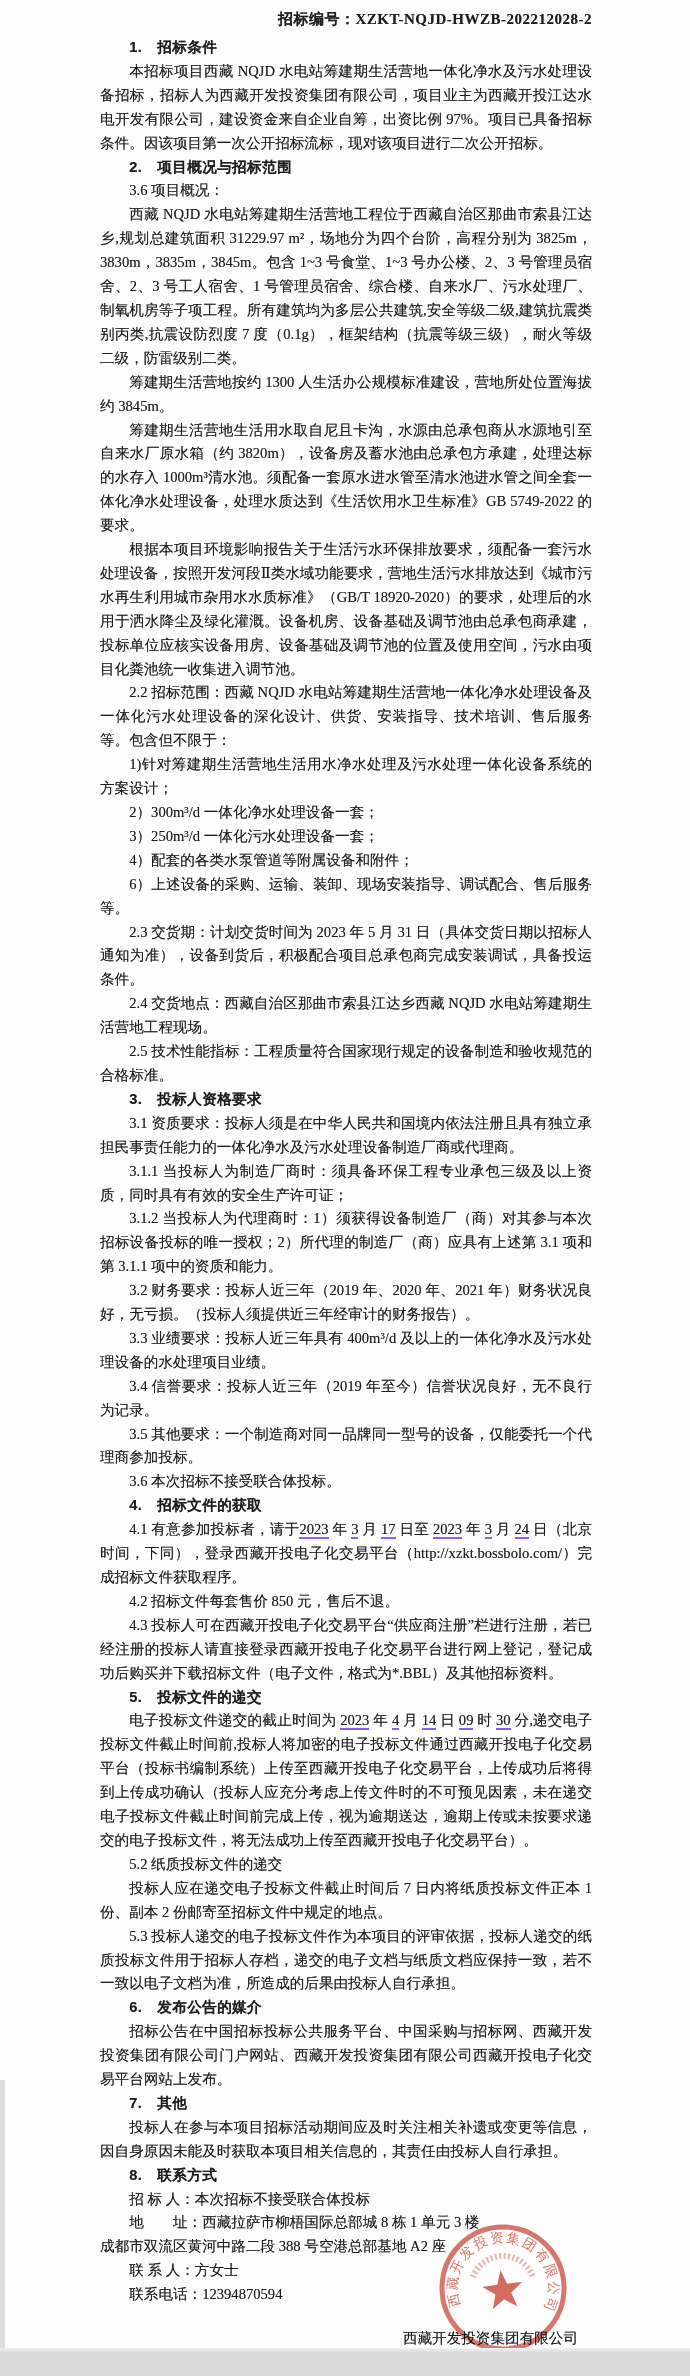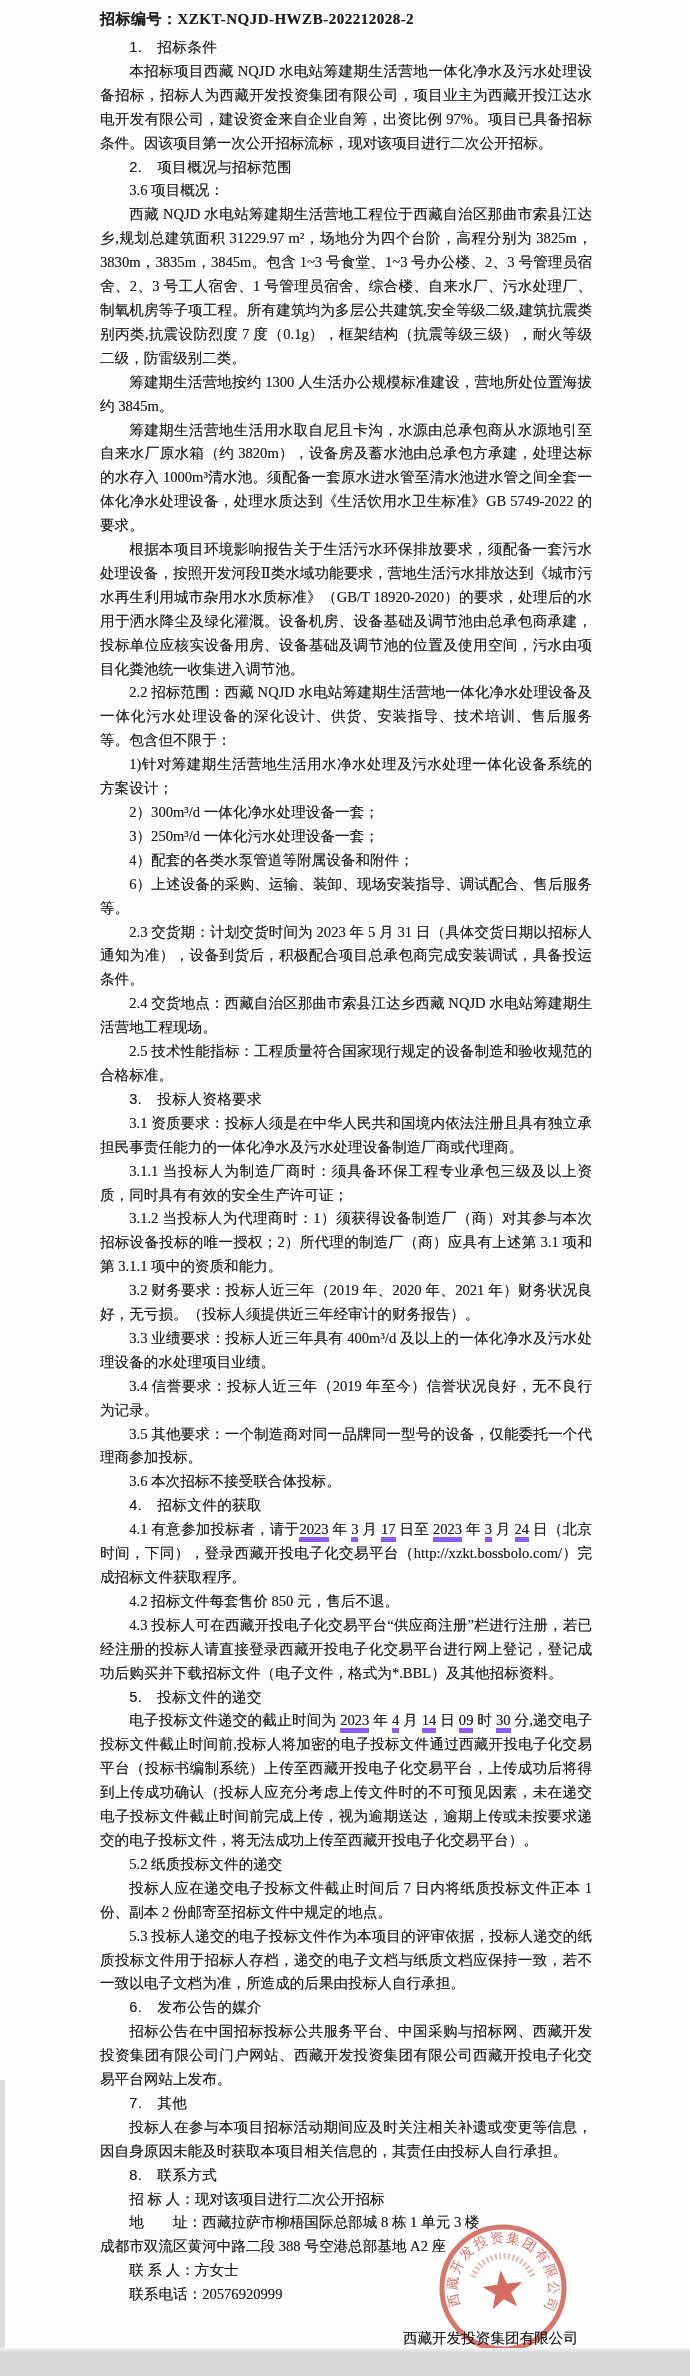--- a/index.html
+++ b/index.html
@@ -8,31 +8,31 @@
     background:#fdfdfd;
     font-family:"Liberation Serif","DejaVu Serif",serif;
   }
   .page{position:absolute;inset:0;}
   .doc{
     position:absolute;left:100px;top:6px;width:492px;
     color:#1d1d1d;
     text-shadow:0 0 .45px rgba(30,30,30,.55);
   }
   .doc-title{
-    margin:0 0 3px 0;text-align:left;text-indent:0;
+    margin:0 0 3px 0;text-align:right;text-indent:0;
     font-size:15px;line-height:27px;font-weight:600;letter-spacing:.5px;
   }
   .blk{margin:0;font-size:14.6px;line-height:23.9px;text-align:justify;}
   .para,.heading{text-indent:2em;}
   .para-flush{text-indent:0;}
   .heading{
     font-family:"Liberation Sans","DejaVu Sans",sans-serif;
-    font-weight:400;letter-spacing:.4px;
+    font-weight:700;letter-spacing:.4px;
   }
-  .ul{border-bottom:5px solid #8b5cf6;}
+  .ul{border-bottom:2px solid #8b5cf6;}
   .sig{margin-top:20px;padding-right:14px;text-align:right;}
   .sig p{margin:0;font-size:14.6px;line-height:23.9px;}
   .seal{
     position:absolute;left:437px;top:2222px;width:132px;height:132px;
     mix-blend-mode:multiply;opacity:.88;
   }
   .edge-left{
     position:absolute;left:0;top:2080px;width:5px;height:296px;
     background:#dedede;
   }
@@ -82,25 +82,25 @@
         <p class="blk heading"><span>5.　投标文件的递交</span></p>
         <p class="blk para"><span>电子投标文件递交的截止时间为 </span><span class="ul">2023</span><span> 年 </span><span class="ul">4</span><span> 月 </span><span class="ul">14</span><span> 日 </span><span class="ul">09</span><span> 时 </span><span class="ul">30</span><span> 分,递交电子投标文件截止时间前,投标人将加密的电子投标文件通过西藏开投电子化交易平台（投标书编制系统）上传至西藏开投电子化交易平台，上传成功后将得到上传成功确认（投标人应充分考虑上传文件时的不可预见因素，未在递交电子投标文件截止时间前完成上传，视为逾期送达，逾期上传或未按要求递交的电子投标文件，将无法成功上传至西藏开投电子化交易平台）。</span></p>
         <p class="blk para"><span>5.2 纸质投标文件的递交</span></p>
         <p class="blk para"><span>投标人应在递交电子投标文件截止时间后 7 日内将纸质投标文件正本 1 份、副本 2 份邮寄至招标文件中规定的地点。</span></p>
         <p class="blk para"><span>5.3 投标人递交的电子投标文件作为本项目的评审依据，投标人递交的纸质投标文件用于招标人存档，递交的电子文档与纸质文档应保持一致，若不一致以电子文档为准，所造成的后果由投标人自行承担。</span></p>
         <p class="blk heading"><span>6.　发布公告的媒介</span></p>
         <p class="blk para"><span>招标公告在中国招标投标公共服务平台、中国采购与招标网、西藏开发投资集团有限公司门户网站、西藏开发投资集团有限公司西藏开投电子化交易平台网站上发布。</span></p>
         <p class="blk heading"><span>7.　其他</span></p>
         <p class="blk para"><span>投标人在参与本项目招标活动期间应及时关注相关补遗或变更等信息，因自身原因未能及时获取本项目相关信息的，其责任由投标人自行承担。</span></p>
         <p class="blk heading"><span>8.　联系方式</span></p>
-        <p class="blk para"><span>招 标 人：现对该项目进行二次公开招标</span></p>
+        <p class="blk para"><span>招 标 人：本次招标不接受联合体投标</span></p>
         <p class="blk para"><span>地　　址：西藏拉萨市柳梧国际总部城 8 栋 1 单元 3 楼</span></p>
         <p class="blk para-flush"><span>成都市双流区黄河中路二段 388 号空港总部基地 A2 座</span></p>
         <p class="blk para"><span>联 系 人：方女士</span></p>
-        <p class="blk para"><span>联系电话：20576920999</span></p>
+        <p class="blk para"><span>联系电话：12394870594</span></p>
       </div>
     <div class="sig">
       <p>西藏开发投资集团有限公司</p>
 
     </div>
   </div>
 
   <svg class="seal" viewBox="0 0 132 132">
     <circle cx="66" cy="66" r="61" fill="none" stroke="#c8392b" stroke-width="5" opacity=".78"></circle>
     <path id="sealTextArc" d="M 24.3 85.4 A 46 46 0 1 1 107.7 85.4" fill="none"></path>

